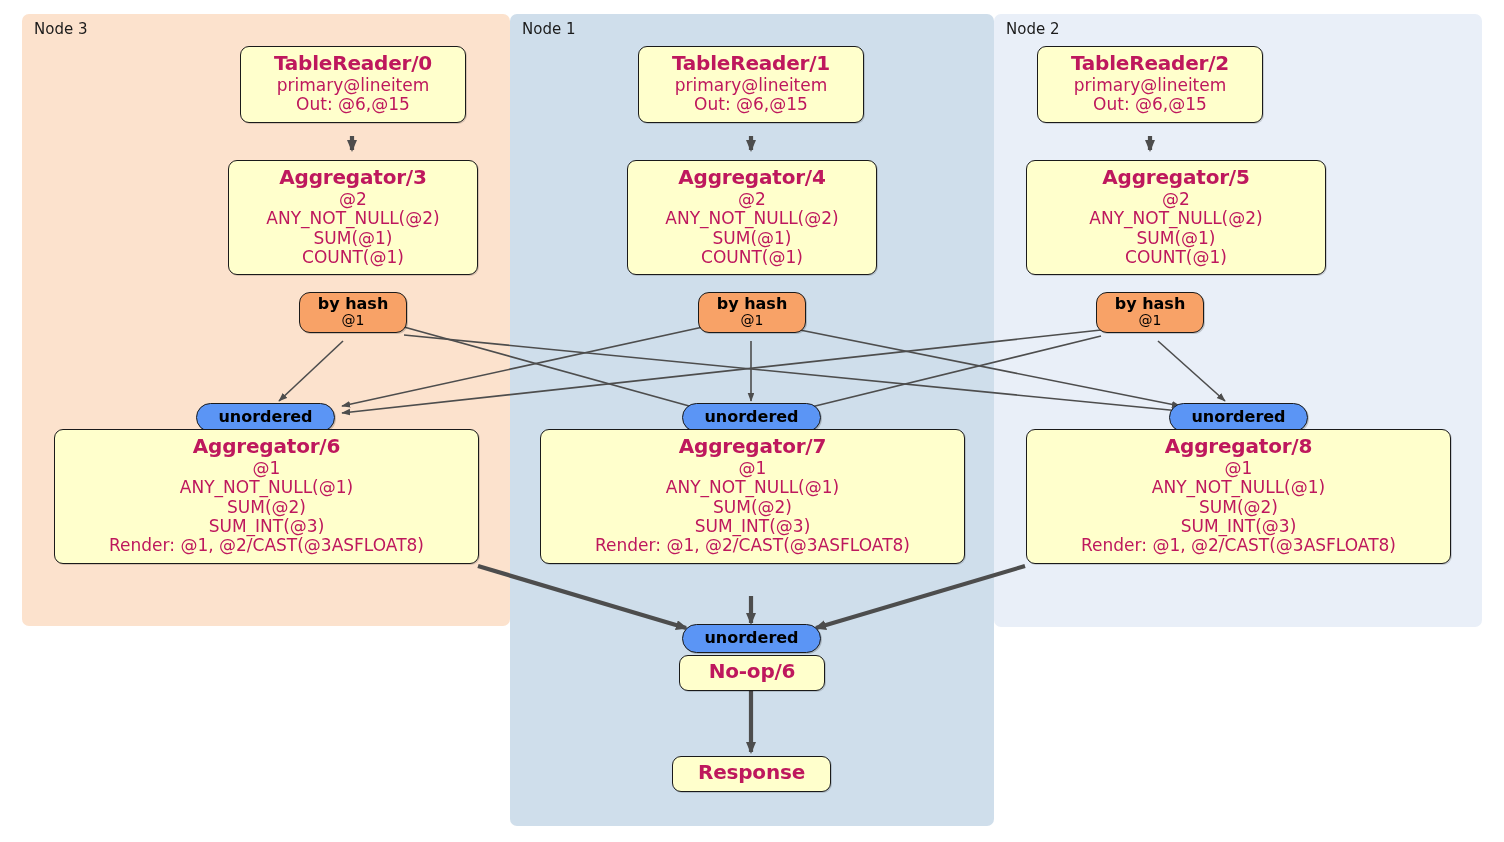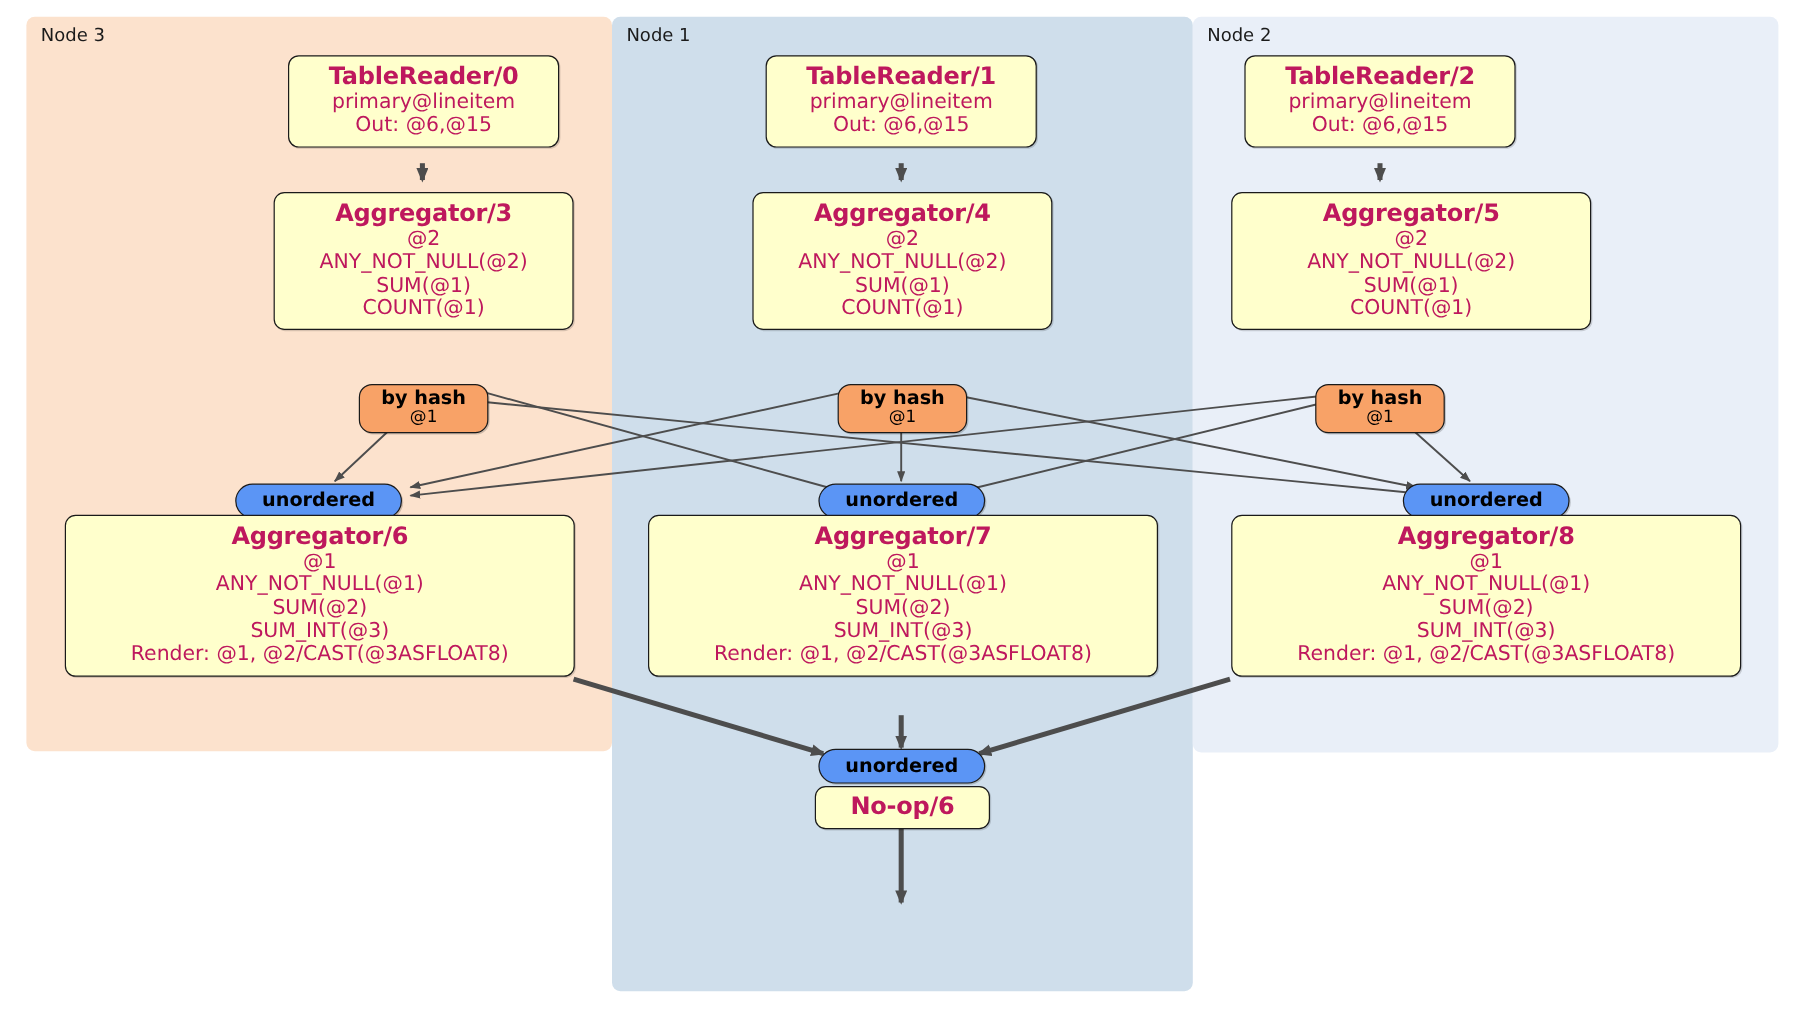--- a/index.html
+++ b/index.html
@@ -88,21 +88,20 @@
     border: 1.7px solid #1a1a1a;
     text-align: center;
     color: #000000;
     box-shadow: 1px 1px 0 rgba(0,0,0,0.18);
   }
   .pill.hash {
     background: #f8a267;
     border-radius: 11px;
     padding: 2px 10px 4px 10px;
     line-height: 1.1;
-    margin-top: 28px;
   }
   .pill.hash .h1 {
     font-weight: bold;
     font-size: 16px;
     white-space: nowrap;
   }
   .pill.hash .h2 {
     font-size: 14px;
     white-space: nowrap;
   }
@@ -243,14 +242,17 @@
     <div class="pline">SUM_INT(@3)</div>
     <div class="pline">Render: @1, @2/CAST(@3ASFLOAT8)</div>
   </div>
 
   <div class="pill sync" style="left:682px; top:624px; width:139px;">unordered</div>
 
   <div class="proc compact" style="left:679px; top:655px; width:146px;">
     <div class="ptitle">No-op/6</div>
   </div>
 
+  <div class="proc compact" style="left:672px; top:756px; width:159px;">
+    <div class="ptitle">Response</div>
+  </div>
 
 </div>
 
 </body></html>

